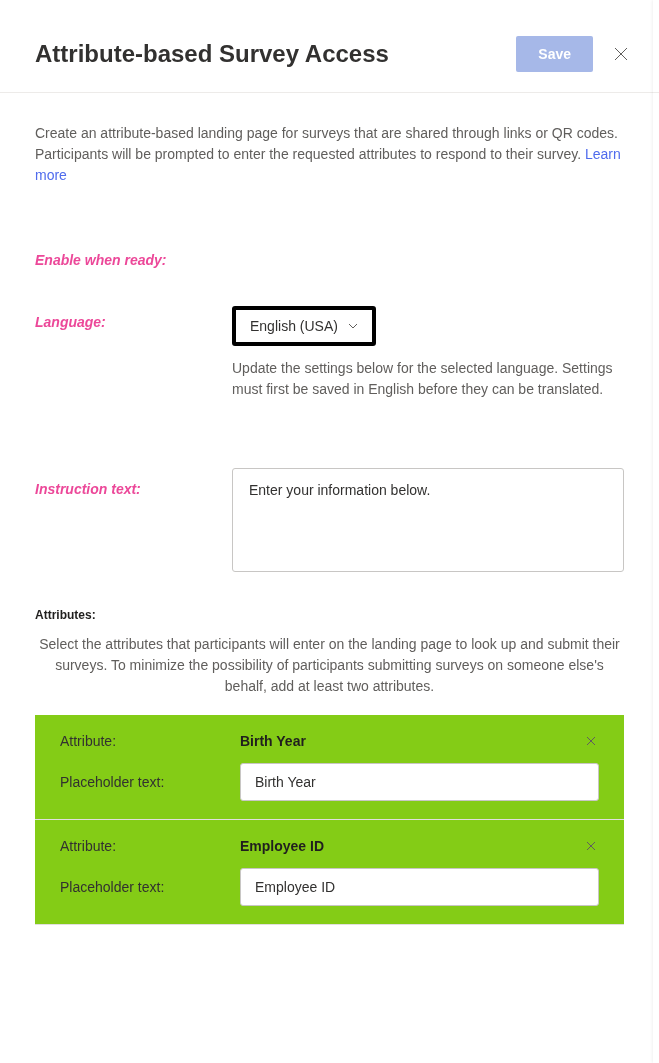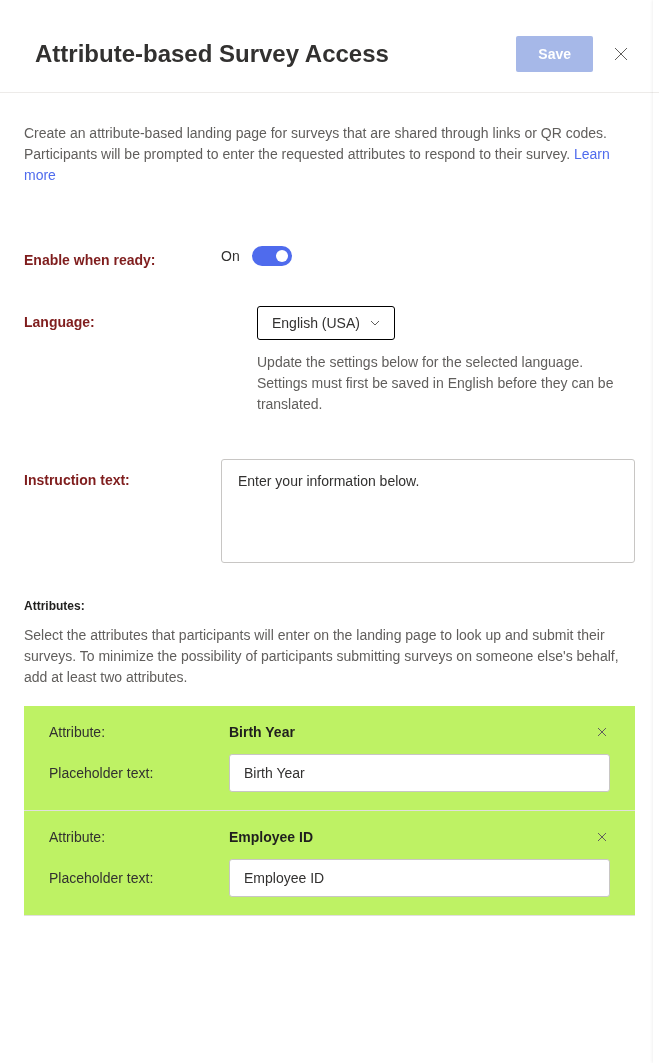--- a/index.html
+++ b/index.html
@@ -48,21 +48,21 @@
       align-items: center;
       justify-content: center;
       width: 16px;
       height: 16px;
     }
     .close-icon svg {
       width: 14px;
       height: 14px;
     }
     .content {
-      padding: 30px 24px;
+      padding: 30px 35px;
     }
     .description {
       font-size: 14px;
       color: #605e5c;
       line-height: 1.5;
       margin-bottom: 58px;
     }
     .description a {
       color: #4f6bed;
       text-decoration: none;
@@ -70,22 +70,23 @@
     }
     .form-row {
       display: flex;
       margin-bottom: 38px;
     }
     .form-label {
       width: 197px;
       flex-shrink: 0;
       font-size: 14px;
       font-weight: 600;
-      color: #7f1d1d;
+      color: #ec4899;
       padding-top: 8px;
+      font-style: italic;
     }
     .form-control {
       flex: 1;
     }
     .toggle-row {
       display: flex;
       align-items: center;
       gap: 12px;
     }
     .toggle-label {
@@ -107,21 +108,21 @@
       background: #fff;
       border-radius: 50%;
       top: 4px;
       right: 4px;
     }
     .dropdown {
       display: inline-flex;
       align-items: center;
       gap: 10px;
       padding: 8px 14px;
-      border: 1px solid #000000;
+      border: 4px solid #000000;
       border-radius: 3px;
       background: #fff;
       font-size: 14px;
       cursor: pointer;
     }
     .dropdown svg {
       width: 10px;
       height: 10px;
     }
     .hint-text {
@@ -145,23 +146,24 @@
       font-size: 12px;
       font-weight: 600;
       color: #201f1e;
       margin-bottom: 12px;
     }
     .section-description {
       font-size: 14px;
       color: #605e5c;
       line-height: 1.5;
       margin-bottom: 18px;
+      text-align: center;
     }
     .attribute-card {
-      background: #bef264;
+      background: #84cc16;
       padding: 18px 25px;
       border-bottom: 1px solid #e1dfdd;
     }
     .attribute-row {
       display: flex;
       align-items: center;
       margin-bottom: 14px;
     }
     .attribute-row:last-child {
       margin-bottom: 0;
@@ -194,22 +196,21 @@
       flex: 1;
       padding: 10px 14px;
       border: 1px solid #c8c6c4;
       border-radius: 3px;
       background: #fff;
       font-size: 14px;
       font-family: inherit;
       color: #323130;
     }
     .form-row.lang-row {
-      margin-bottom: 12px;
-      gap: 36px;
+      margin-bottom: 36px;
     }
     .form-row.text-row {
       margin-bottom: 32px;
     }
     .form-row.text-row .form-label {
       padding-top: 13px;
     }
     .vscroll-edge {
       position: fixed;
       right: 0;
@@ -235,26 +236,20 @@
   </div>
 </div>
 
 <div class="content">
   <div class="description">
     <span>Create an attribute-based landing page for surveys that are shared through links or QR codes. Participants will be prompted to enter the requested attributes to respond to their survey. </span><a>Learn more</a>
   </div>
 
   <div class="form-row">
     <div class="form-label">Enable when ready:</div>
-    <div class="form-control toggle-row">
-      <span class="toggle-label">On</span>
-      <div class="toggle">
-        <div class="toggle-thumb"></div>
-      </div>
-    </div>
   </div>
 
   <div class="form-row lang-row">
     <div class="form-label">Language:</div>
     <div class="form-control">
       <div class="dropdown">
         <span>English (USA)</span>
         <span>
           <svg viewBox="0 0 10 10" stroke="#605e5c" stroke-width="1" fill="none">
             <polyline points="1,3 5,7 9,3"></polyline>

